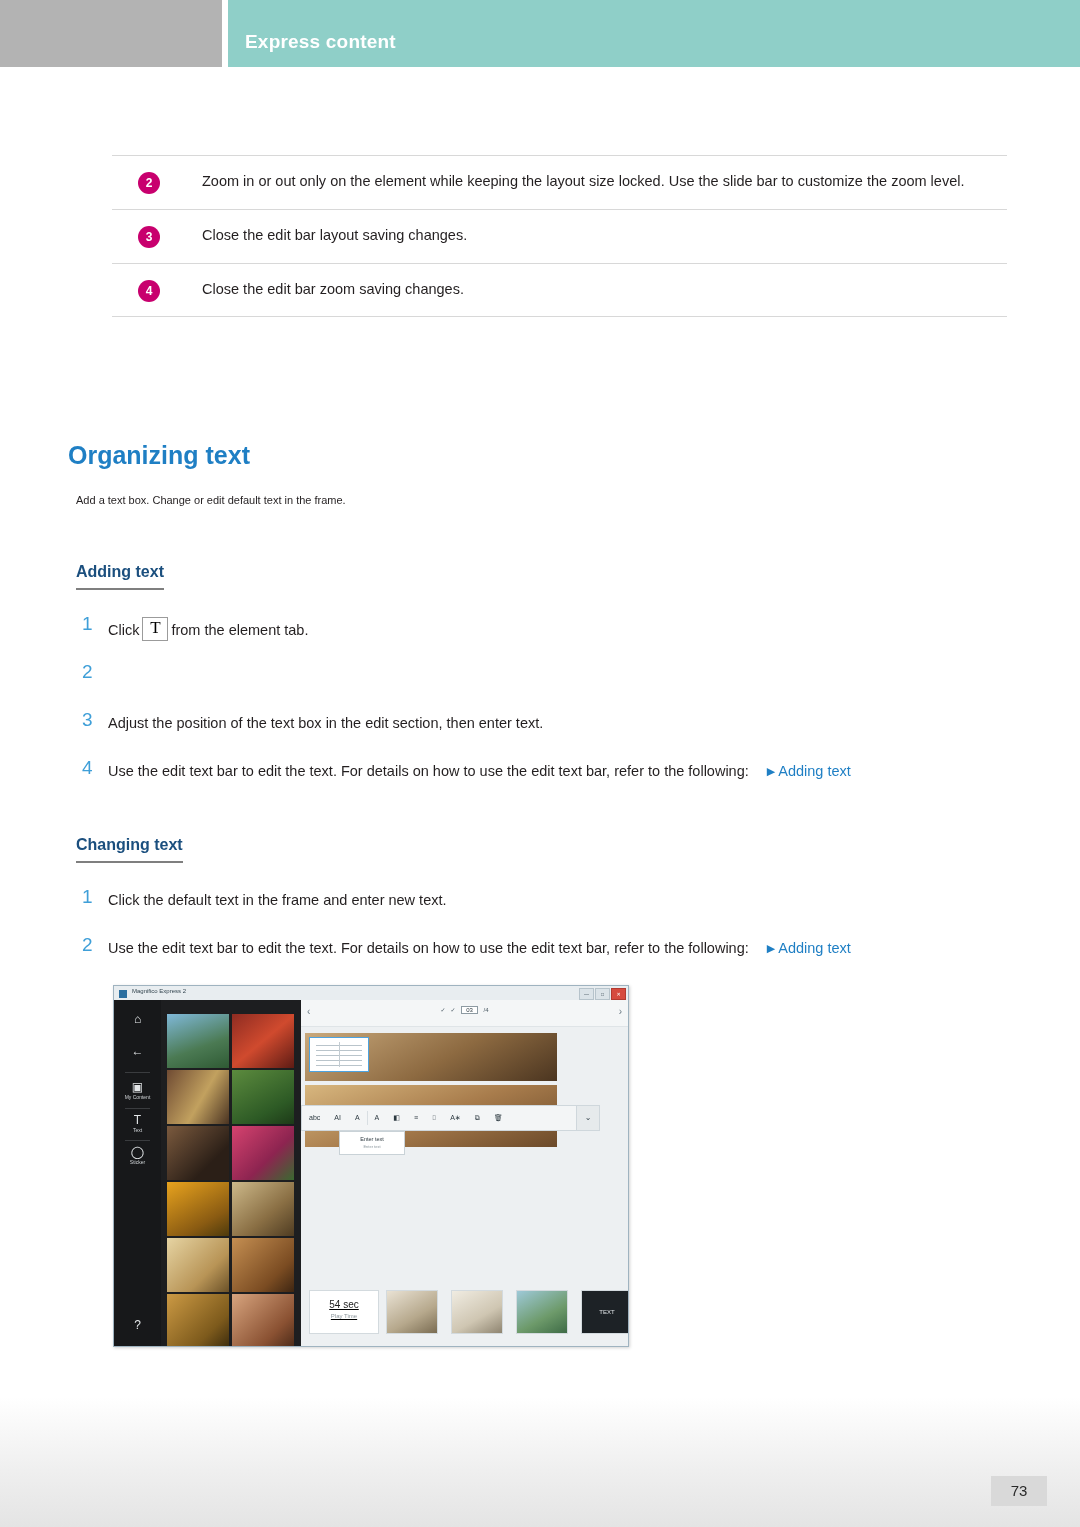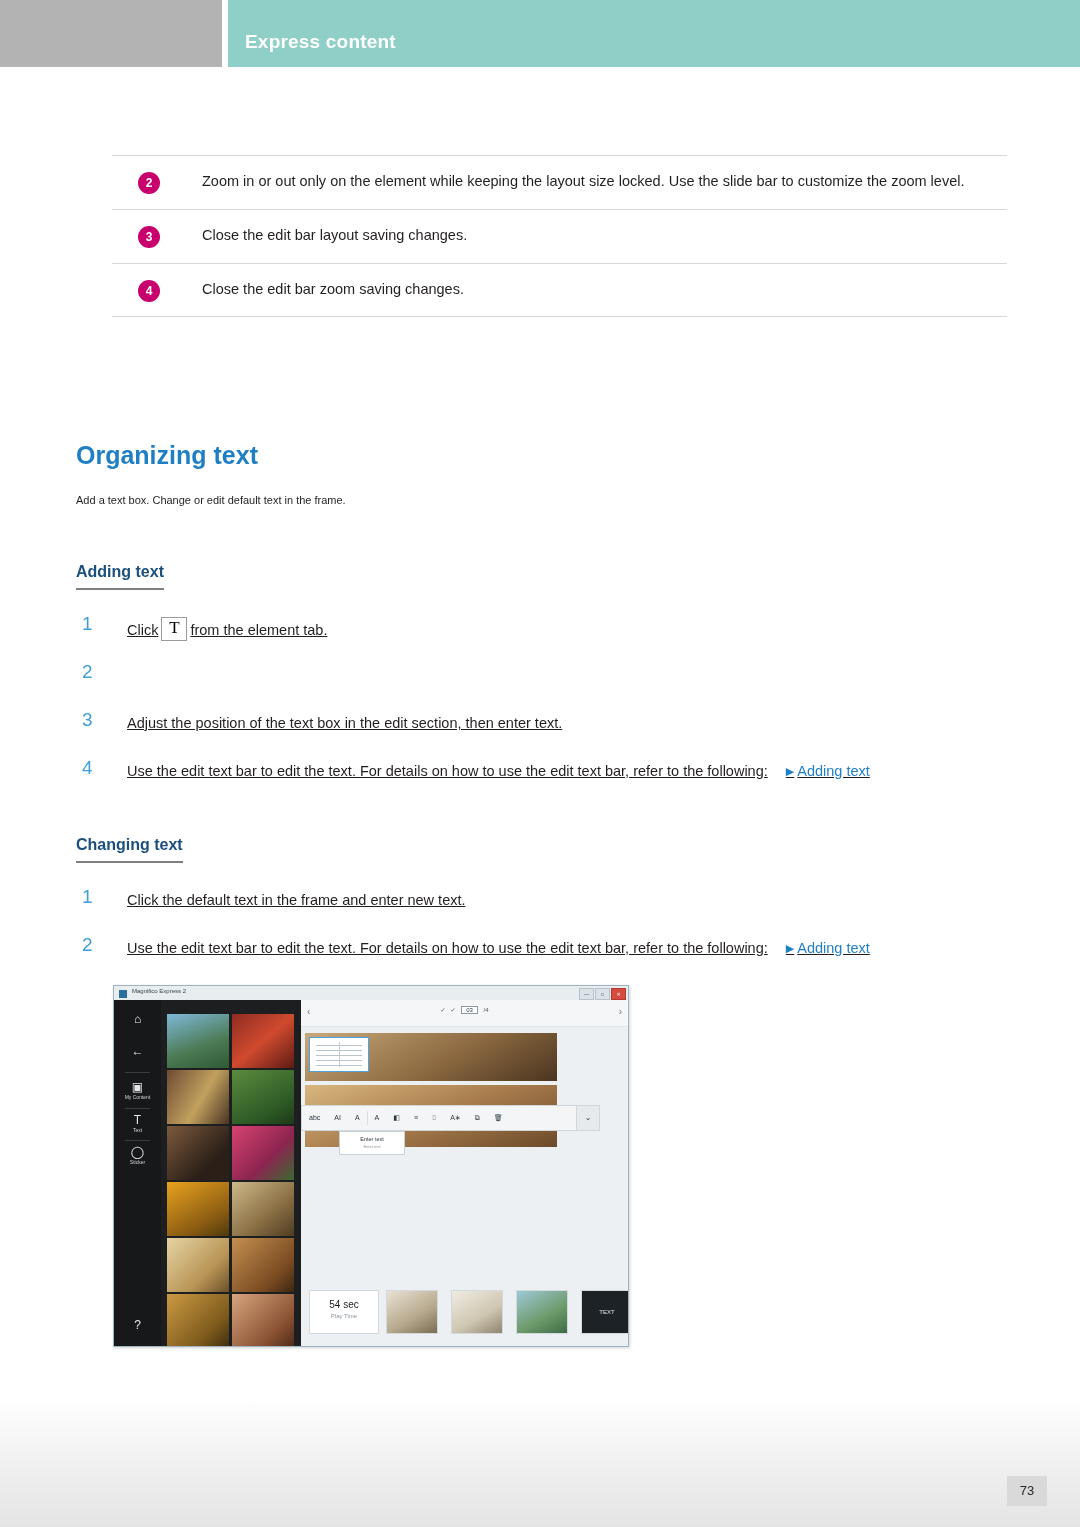--- a/index.html
+++ b/index.html
@@ -88,21 +88,21 @@
     margin-left: 90px;
     font-size: 14.5px;
     color: #231f20;
     line-height: 1.62;
     max-width: 790px;
   }
 
   
   .section-title {
     position: absolute;
-    left: 76px;
+    left: 68px;
     top: 441px;
     font-size: 25px;
     color: #1f7fc4;
     font-weight: bold;
   }
   .section-intro {
     position: absolute;
     left: 76px;
     top: 494px;
     font-size: 11px;
@@ -137,24 +137,23 @@
     color: #231f20;
   }
   .step-num {
     position: absolute;
     left: 6px;
     top: -2px;
     font-size: 19px;
     color: #3f9fd8;
   }
   .step-body {
-    margin-left: 51px;
+    margin-left: 32px;
     line-height: 1.5;
     padding-top: 2px;
-    text-decoration: underline;
   }
   .inline-icon {
     display: inline-block;
     vertical-align: -6px;
     width: 24px;
     height: 22px;
     margin: 0 3px;
     background: #ffffff;
     border: 1px solid #9b9b9b;
     position: relative;
@@ -403,20 +402,21 @@
   }
   .play-time {
     position: absolute;
     left: 8px;
     top: 14px;
     width: 68px;
     height: 42px;
     background: #ffffff;
     border: 1px solid #d3dade;
     text-align: center;
+    text-decoration: underline;
   }
   .play-time .pt1 { font-size: 10px; color: #222; margin-top: 8px; }
   .play-time .pt2 { font-size: 6px; color: #8a949a; margin-top: 3px; }
   .strip-thumb {
     position: absolute;
     top: 14px;
     width: 50px;
     height: 42px;
     background-size: cover;
     background-position: center;
@@ -428,25 +428,25 @@
     position: absolute;
     left: 0; bottom: 0;
     width: 1080px;
     height: 130px;
     background: linear-gradient(to bottom, #ffffff 0%, #eeeeee 60%, #e4e4e4 100%);
   }
   .page-number {
     position: absolute;
     right: 33px;
     bottom: 21px;
-    width: 40px;
+    width: 56px;
     height: 30px;
     background: #d9d9d9;
     color: #2a2a2a;
-    font-size: 13px;
+    font-size: 15px;
     text-align: center;
     line-height: 30px;
   }
 </style>
 </head>
 <body>
 
 <div class="header">
   <div class="header-grey"></div>
   <div class="header-teal"></div>

